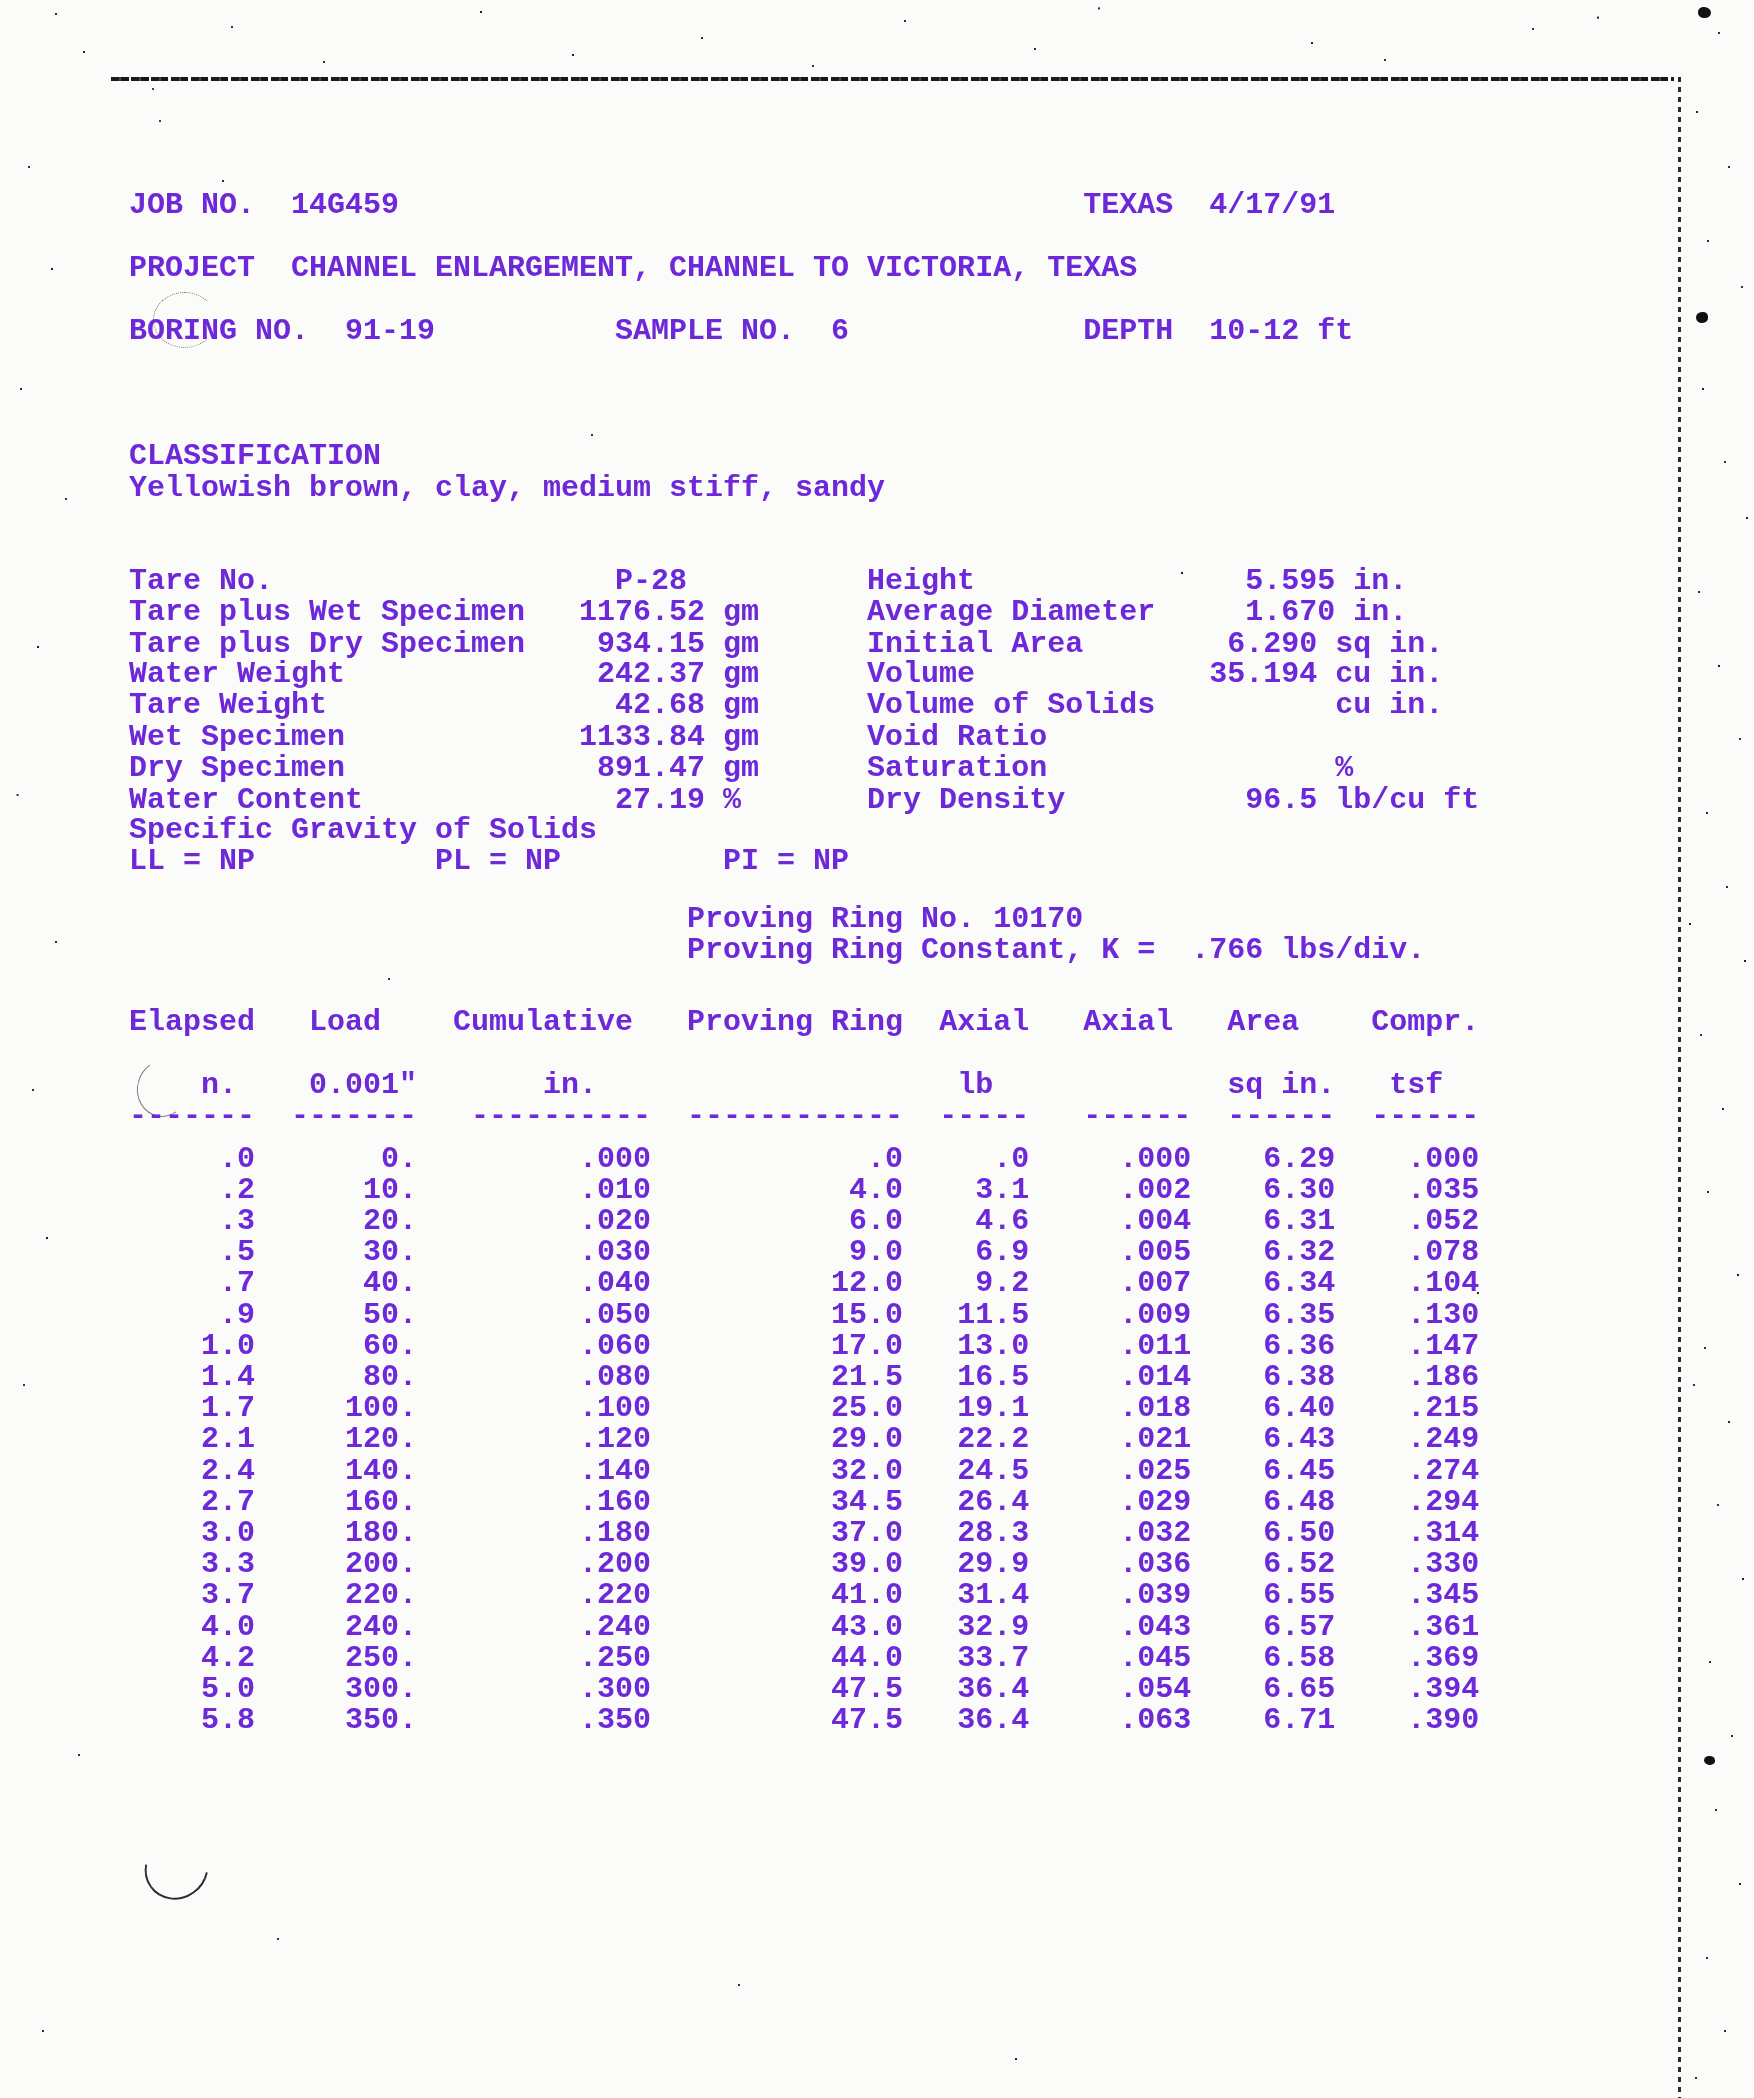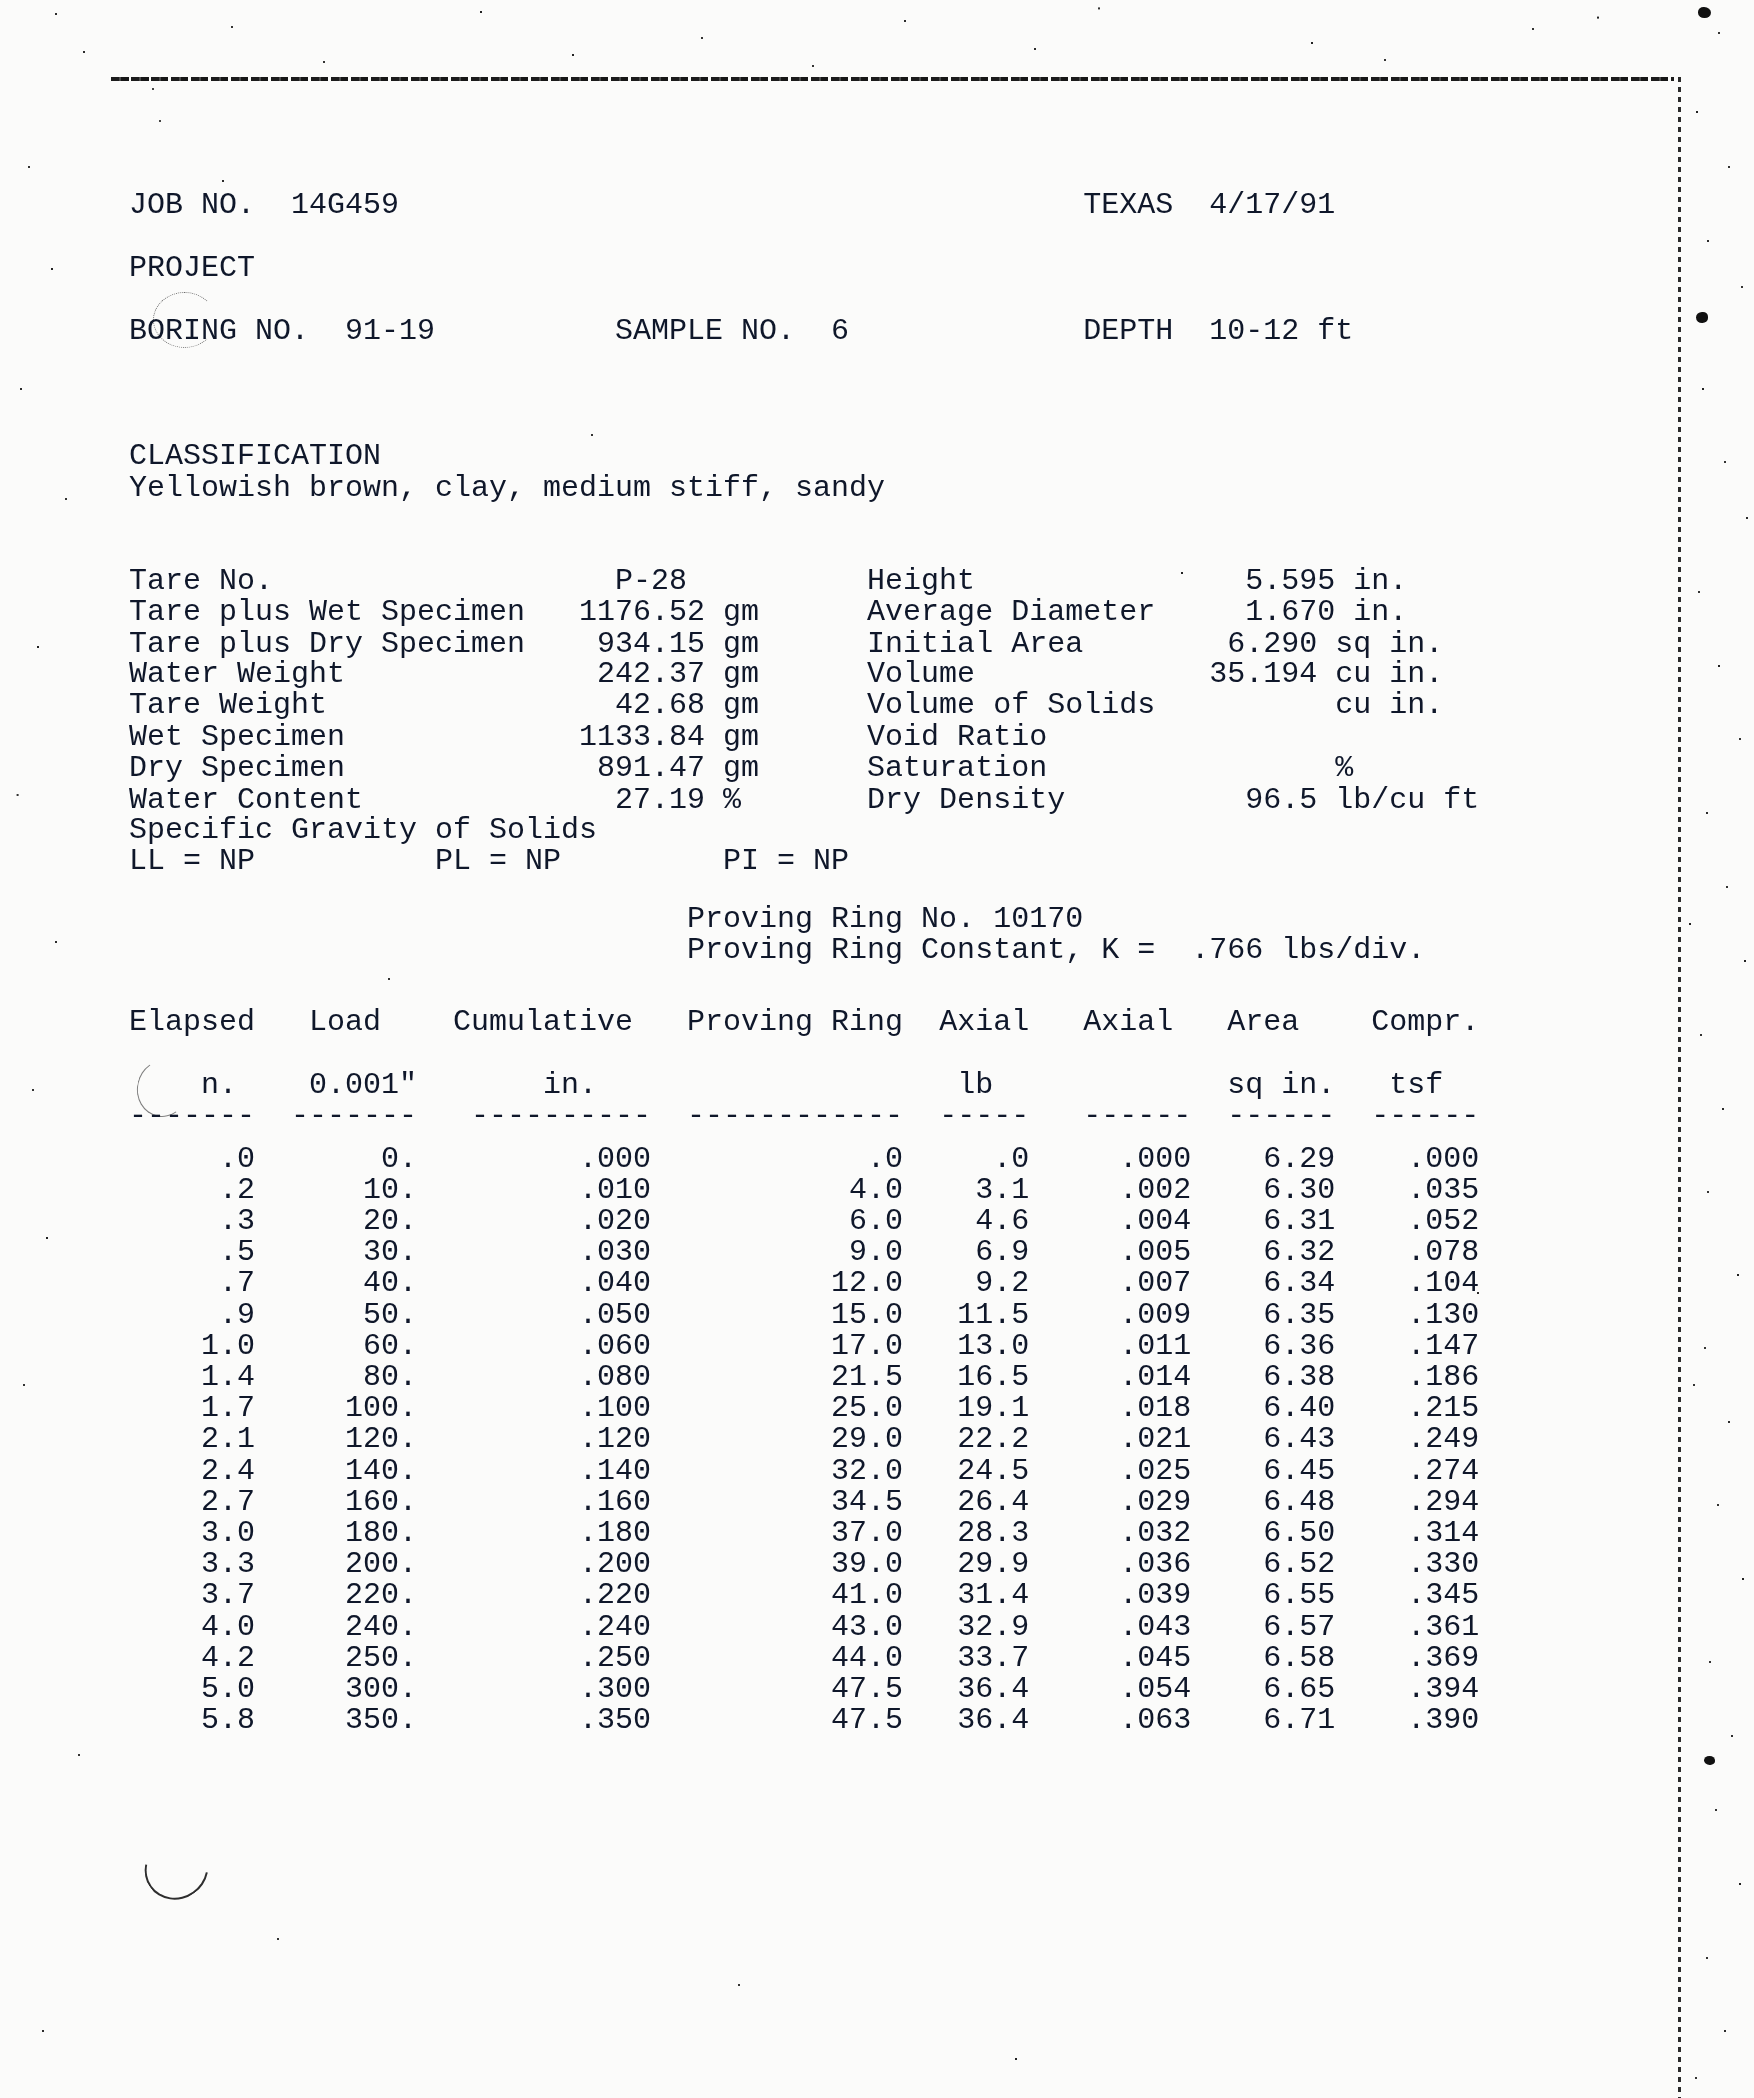--- a/index.html
+++ b/index.html
@@ -1,18 +1,18 @@
 <!DOCTYPE html>
 <html style="font-size:14.8px"><head>
 <meta charset="utf-8">
 <style>
   html,body{margin:0;padding:0;}
   body{width:1754px;height:2099px;background:#fbfbfa;overflow:hidden;position:relative;}
   .page{position:absolute;left:0;top:0;width:1754px;height:1699px;
-        font-family:"Liberation Mono","DejaVu Sans Mono",monospace;font-weight:400;color:#0f172a;}
+        font-family:"Liberation Mono","DejaVu Sans Mono",monospace;font-weight:700;color:#6d28d9;}
   .l{position:absolute;left:129px;height:33px;font-size:30px;line-height:33px;white-space:pre;width:1569px;}
   .s{position:absolute;top:0;white-space:pre;}
   .num{text-align:right;display:inline-block;}
   .edge-top{position:absolute;left:111px;top:77px;width:1563px;height:3.7px;
     background:repeating-linear-gradient(90deg,#1c1c1c 0 8.3px,#4a4a4a 8.3px 10px,#161616 10px 17.5px,rgba(0,0,0,0) 17.5px 20px);}
   .edge-right{position:absolute;left:1678px;top:77px;width:2.8px;height:2022px;
     background:repeating-linear-gradient(180deg,#2a2a2a 0 4.6px,rgba(0,0,0,0) 4.6px 10px);}
   .pen-arc{position:absolute;left:144px;top:1838px;width:61px;height:57px;border:2.8px solid #2e2e2e;
     border-radius:50%;border-top-color:transparent;border-right-color:transparent;transform:rotate(-35deg);}
   .time-scribble{position:absolute;left:137px;top:1060px;width:50px;height:55px;border:1.8px solid #6a6a6a;
@@ -53,20 +53,21 @@
   <div class="pen-arc"></div>
 
   <div class="l" style="top:189px">
     <span class="s" style="left:0ch">JOB NO.</span>
     <span class="s" style="left:9ch">14G459</span>
     <span class="s" style="left:53ch">TEXAS</span>
     <span class="s" style="left:60ch">4/17/91</span>
   </div>
   <div class="l" style="top:252px">
     <span class="s" style="left:0ch">PROJECT</span>
+    <span class="s" style="left:9ch">CHANNEL ENLARGEMENT, CHANNEL TO VICTORIA, TEXAS</span>
   </div>
   <div class="l" style="top:315px">
     <span class="s" style="left:0ch">BORING NO.</span>
     <span class="s" style="left:12ch">91-19</span>
     <span class="s" style="left:27ch">SAMPLE NO.</span>
     <span class="s" style="left:39ch">6</span>
     <span class="s" style="left:53ch">DEPTH</span>
     <span class="s" style="left:60ch">10-12 ft</span>
   </div>
   <div class="l" style="top:472px">

